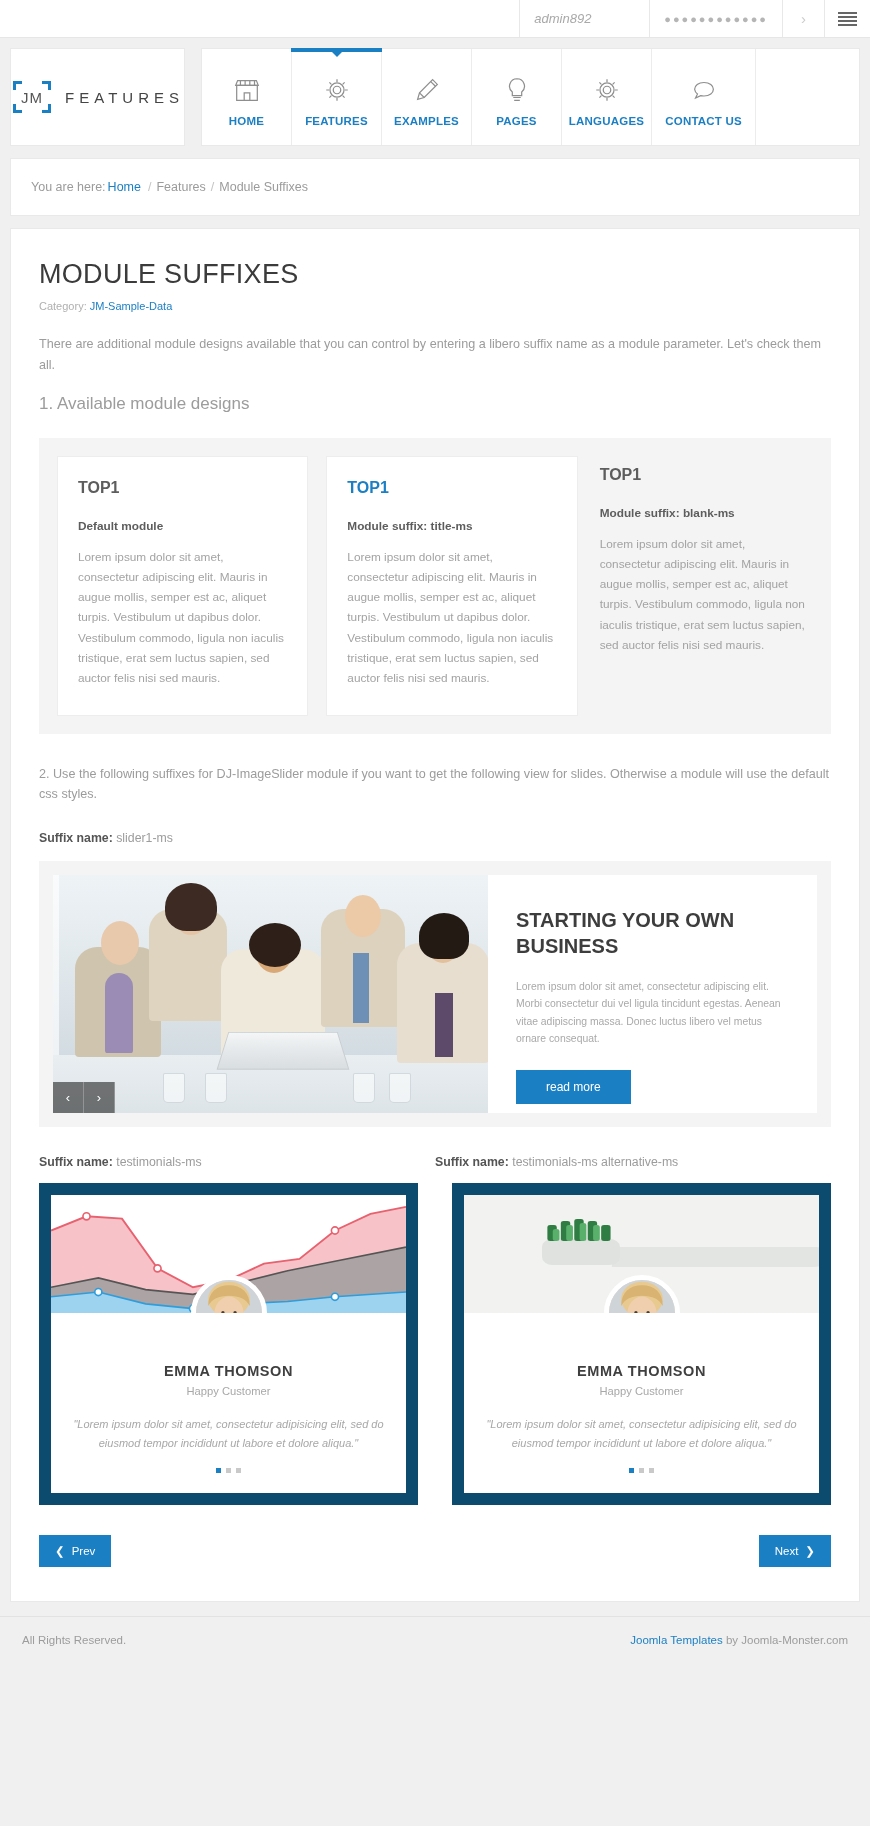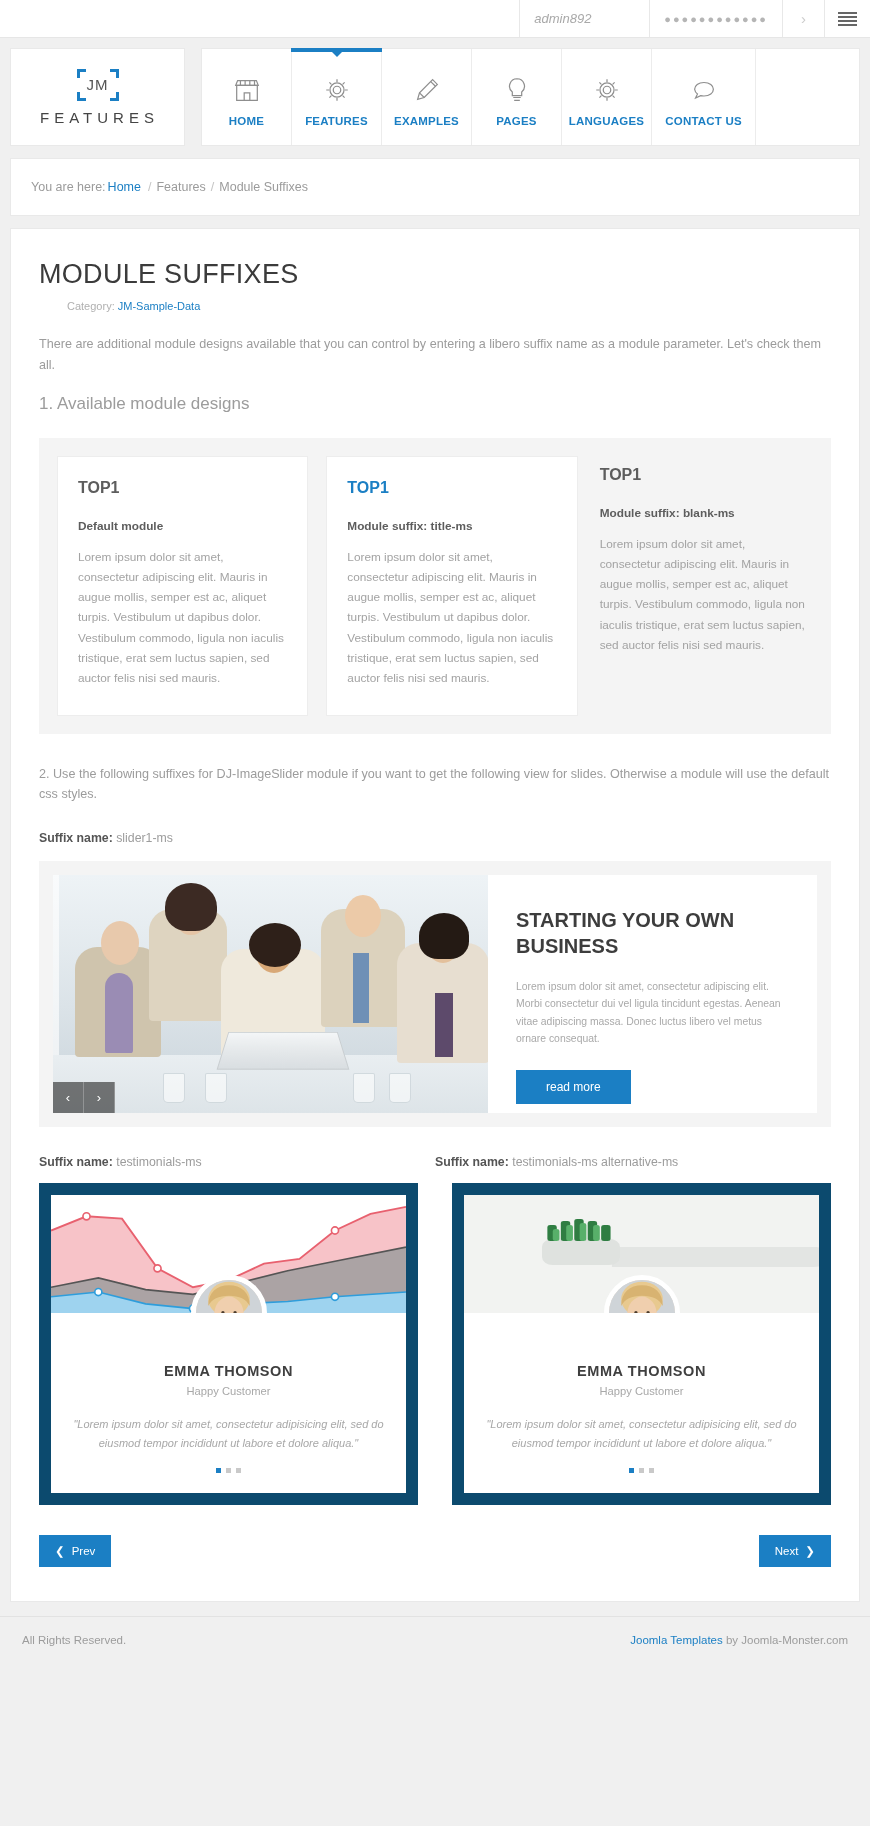--- a/index.html
+++ b/index.html
@@ -68,21 +68,21 @@
     display: flex;
     gap: 0;
     align-items: flex-start;
   }
   .logo-box {
     width: 175px;
     height: 98px;
     background: #fff;
     border: 1px solid #e9e9e9;
     display: flex;
-    flex-direction: column;
+    flex-direction: row;
     align-items: center;
     justify-content: center;
     gap: 8px;
   }
   .logo-mark {
     position: relative;
     width: 46px;
     height: 32px;
     display: flex;
     align-items: center;
@@ -188,21 +188,20 @@
     font-size: 27px;
     font-weight: normal;
     color: #3b3b3b;
     letter-spacing: 0.3px;
     margin-bottom: 10px;
   }
   .category-line {
     font-size: 11px;
     color: #b0b0b0;
     margin-bottom: 22px;
-    margin-left: 28px;
   }
   .category-line a { color: #1b7fc4; text-decoration: none; }
   p.body-text {
     font-size: 12.6px;
     line-height: 1.65;
     color: #9c9c9c;
     margin-bottom: 14px;
   }
   p.list-line {
     font-size: 17px;

